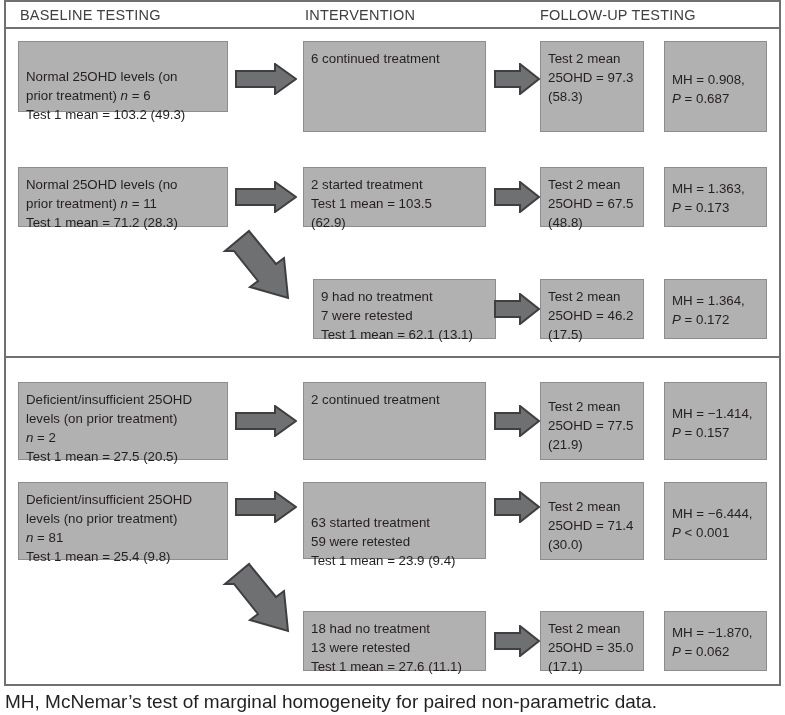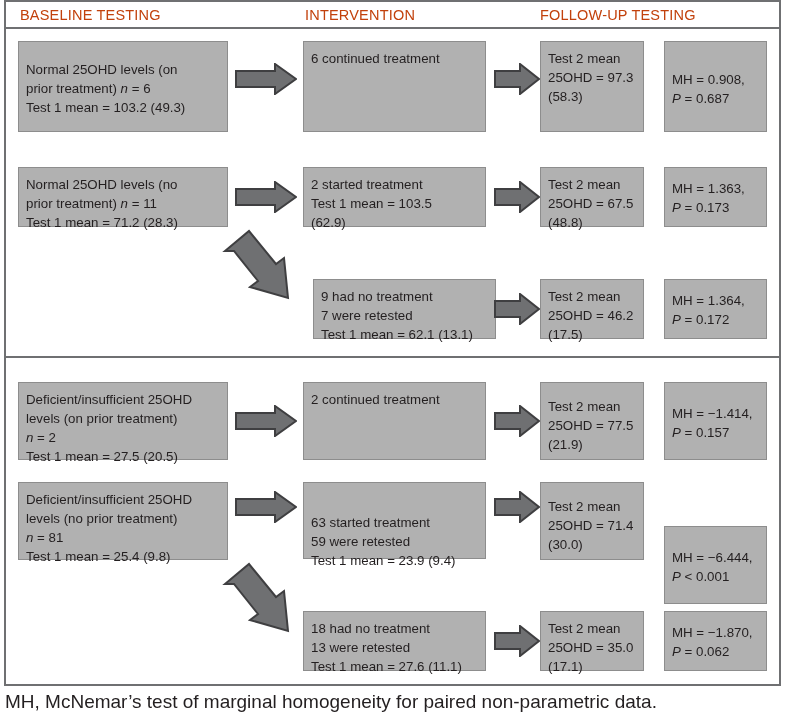--- a/index.html
+++ b/index.html
@@ -42,21 +42,21 @@
     width: 2px;
     height: 686px;
     background: #6f7072;
   }
 
   
   .col-head {
     position: absolute;
     font-size: 14.5px;
     letter-spacing: 0.2px;
-    color: #c2410c;
+    color: #404040;
     white-space: nowrap;
     font-weight: 400;
     top: 7px;
   }
 
   
   .box {
     position: absolute;
     background: #b1b1b1;
     border: 1px solid #8d8d8d;
@@ -97,21 +97,21 @@
   <div class="rule" style="left:4px; top:27px; width:777px; height:2px;"></div>
   <div class="rule" style="left:4px; top:356px; width:777px; height:2px;"></div>
   <div class="rule" style="left:4px; top:684px; width:777px; height:2px;"></div>
   <div class="frame-left"></div>
   <div class="frame-right"></div>
 
   <div class="col-head" style="left:20px;">BASELINE TESTING</div>
   <div class="col-head" style="left:305px;">INTERVENTION</div>
   <div class="col-head" style="left:540px;">FOLLOW-UP TESTING</div>
 
-  <div class="box" style="left:18px; top:41px; width:210px; height:91px; padding-top:18px;">
+  <div class="box" style="left:18px; top:41px; width:210px; height:71px; padding-top:25px;">
     <span class="ln">Normal 25OHD levels (on</span>
     <span class="ln"><span>prior treatment) </span><i class="it">n</i><span> = 6</span></span>
     <span class="ln">Test 1 mean = 103.2 (49.3)</span>
   </div>
 
   <div class="arrow" style="left:235px; top:63px;">
     <svg width="62" height="32" viewBox="0 0 62 32">
         <polygon points="1,8 40,8 40,1 61,16 40,31 40,24 1,24" fill="#6f7072" stroke="#3f3f41" stroke-width="2" stroke-linejoin="miter"></polygon>
       </svg>
   </div>
@@ -259,21 +259,21 @@
         <polygon points="1,8 26,8 26,1 45,16 26,31 26,24 1,24" fill="#6f7072" stroke="#3f3f41" stroke-width="2" stroke-linejoin="miter"></polygon>
       </svg>
   </div>
 
   <div class="box" style="left:540px; top:482px; width:104px; height:78px; padding-top:14px;">
     <span class="ln">Test 2 mean</span>
     <span class="ln">25OHD = 71.4</span>
     <span class="ln">(30.0)</span>
   </div>
 
-  <div class="box" style="left:664px; top:482px; width:103px; height:78px; padding-top:21px;margin-top:44px;">
+  <div class="box" style="left:664px; top:482px; width:103px; height:78px; padding-top:21px;">
     <span class="ln">MH = −6.444,</span>
     <span class="ln"><i class="it">P</i><span> &lt; 0.001</span></span>
   </div>
 
   <div class="arrow" style="left:219px; top:562px;">
     <svg width="85" height="80" viewBox="0 0 85 80">
       <polygon points="6,22 30,2 57,35 65,29 69,69 31,58 39,52 15,22" fill="#6f7072" stroke="#3f3f41" stroke-width="2" stroke-linejoin="miter"></polygon>
     </svg>
   </div>
 

